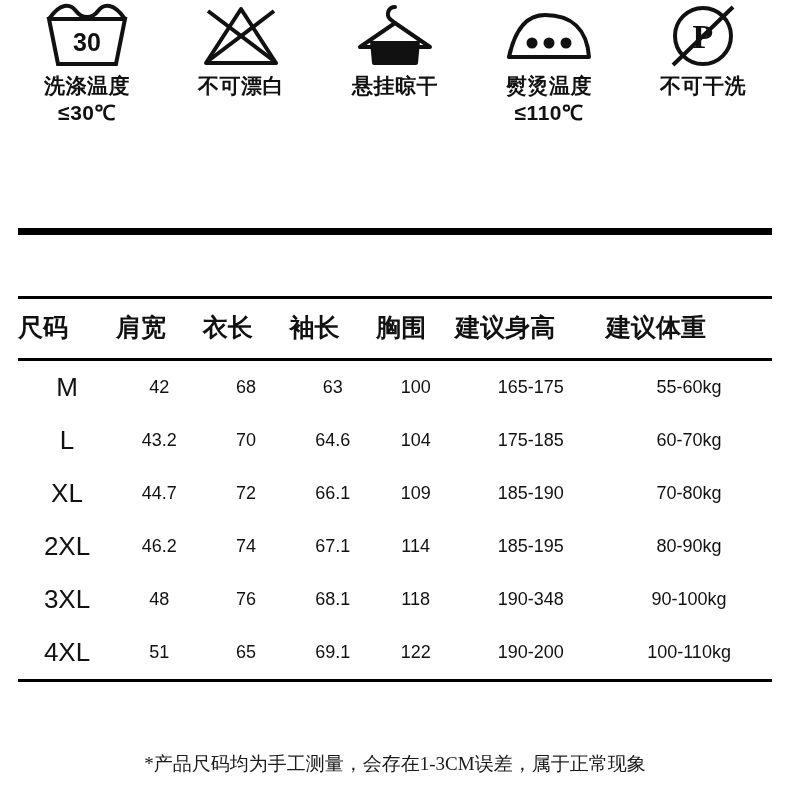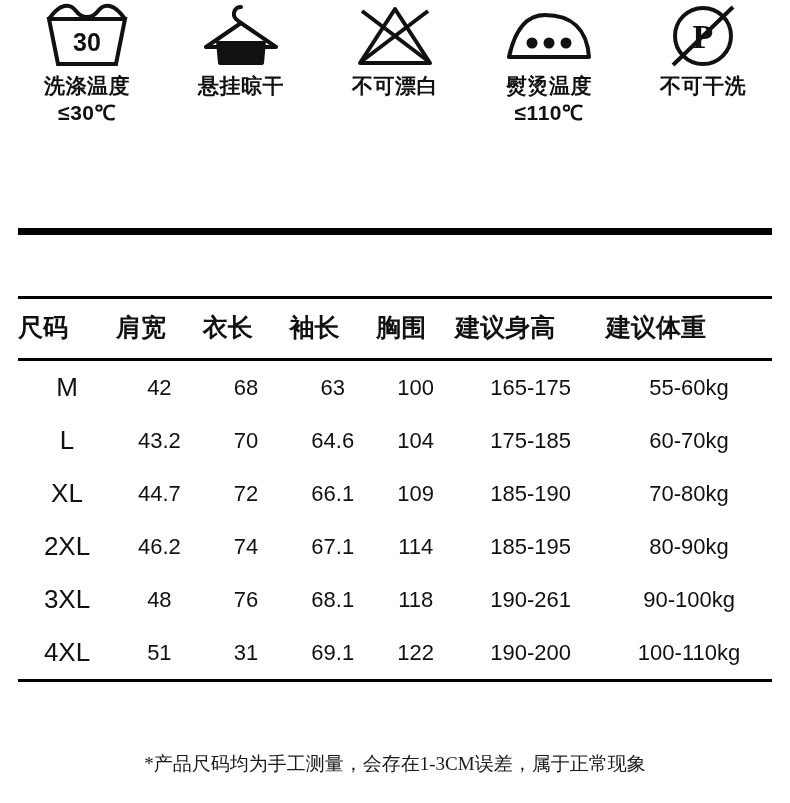--- a/index.html
+++ b/index.html
@@ -82,21 +82,21 @@
     color: #111;
     border-bottom: 3px solid #000;
   }
   table.size-table thead tr {
     border-top: 3px solid #000;
   }
   .thead-top-border {
     border-top: 3px solid #000;
   }
   table.size-table tbody td {
-    font-size: 22px;
+    font-size: 18px;
     padding: 11px 0;
     text-align: center;
     color: #111;
     font-weight: 400;
   }
   table.size-table tbody tr td:first-child {
     font-size: 26px;
   }
   col.c-size   { width: 13.0%; }
   col.c-shou   { width: 11.5%; }
@@ -141,40 +141,40 @@
       </div>
       <div class="care-label">
         <div>洗涤温度</div>
         <div>≤30℃</div>
       </div>
     </div>
 
     <div class="care-item">
       <div class="care-icon">
         <svg width="86" height="66" viewBox="0 0 86 66">
+          <path d="M43 6 L78 60 L8 60 Z" fill="none" stroke="#111" stroke-width="4" stroke-linejoin="round"></path>
+          <line x1="10" y1="8" x2="76" y2="58" stroke="#111" stroke-width="4"></line>
+          <line x1="76" y1="8" x2="10" y2="58" stroke="#111" stroke-width="4"></line>
+        </svg>
+      </div>
+      <div class="care-label">
+        <div>不可漂白</div>
+      </div>
+    </div>
+
+    <div class="care-item">
+      <div class="care-icon">
+        <svg width="86" height="66" viewBox="0 0 86 66">
           <path d="M43 4 C 36 4, 34 12, 38 16 L43 20" fill="none" stroke="#111" stroke-width="4" stroke-linecap="round"></path>
           <path d="M43 20 L8 44 L78 44 Z" fill="none" stroke="#111" stroke-width="4" stroke-linejoin="round"></path>
           <path d="M20 38 L22 60 L64 60 L66 38" fill="#111" stroke="#111" stroke-width="4" stroke-linejoin="round"></path>
         </svg>
       </div>
       <div class="care-label">
         <div>悬挂晾干</div>
-      </div>
-    </div>
-
-    <div class="care-item">
-      <div class="care-icon">
-        <svg width="86" height="66" viewBox="0 0 86 66">
-          <path d="M43 6 L78 60 L8 60 Z" fill="none" stroke="#111" stroke-width="4" stroke-linejoin="round"></path>
-          <line x1="10" y1="8" x2="76" y2="58" stroke="#111" stroke-width="4"></line>
-          <line x1="76" y1="8" x2="10" y2="58" stroke="#111" stroke-width="4"></line>
-        </svg>
-      </div>
-      <div class="care-label">
-        <div>不可漂白</div>
       </div>
     </div>
 
     <div class="care-item">
       <div class="care-icon">
         <svg width="96" height="66" viewBox="0 0 96 66">
           <path d="M8 54 L88 54 C 86 26, 70 12, 44 12 C 26 12, 14 26, 8 54 Z" fill="none" stroke="#111" stroke-width="4" stroke-linejoin="round"></path>
           <circle cx="31" cy="40" r="5.5" fill="#111"></circle>
           <circle cx="48" cy="40" r="5.5" fill="#111"></circle>
           <circle cx="65" cy="40" r="5.5" fill="#111"></circle>
@@ -262,27 +262,27 @@
         <td>114</td>
         <td>185-195</td>
         <td>80-90kg</td>
       </tr>
       <tr>
         <td>3XL</td>
         <td>48</td>
         <td>76</td>
         <td>68.1</td>
         <td>118</td>
-        <td>190-261</td>
+        <td>190-348</td>
         <td>90-100kg</td>
       </tr>
       <tr>
         <td>4XL</td>
         <td>51</td>
-        <td>31</td>
+        <td>65</td>
         <td>69.1</td>
         <td>122</td>
         <td>190-200</td>
         <td>100-110kg</td>
       </tr>
     </tbody>
   </table>
   <div class="table-bottom-rule"></div>
 </div>
 

